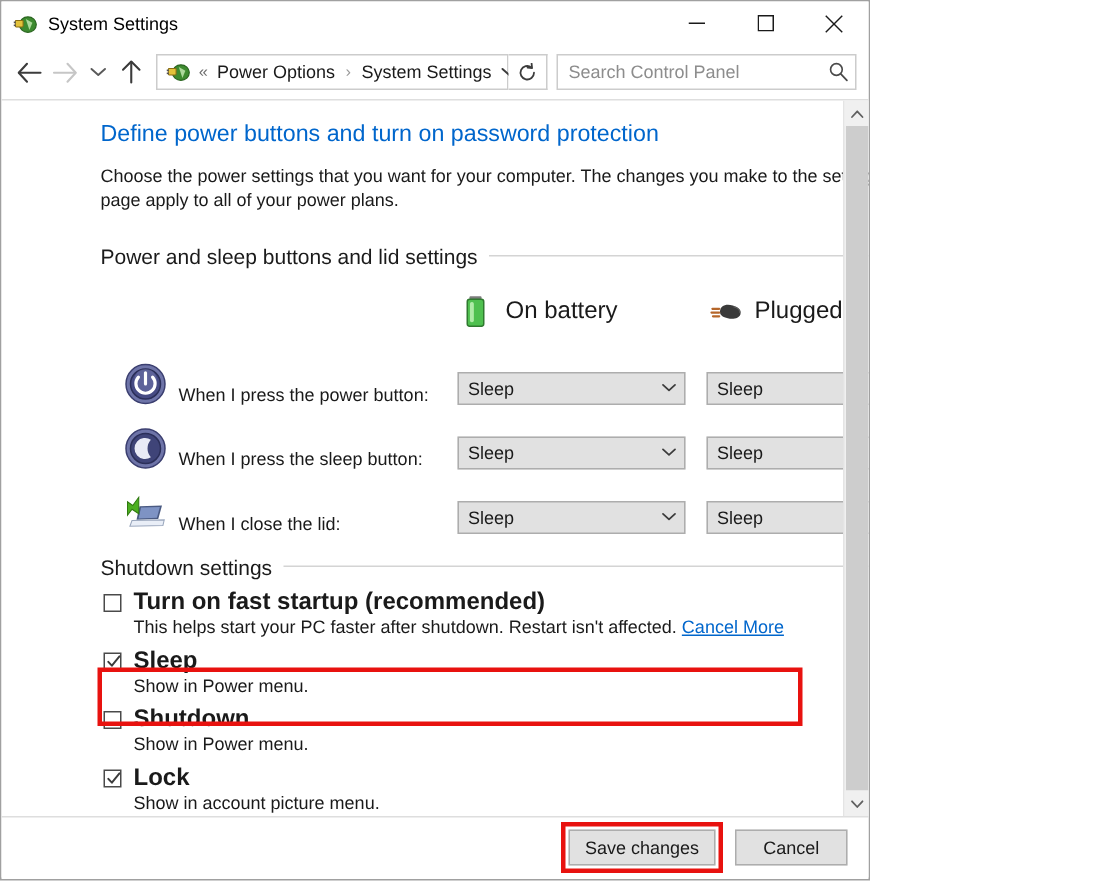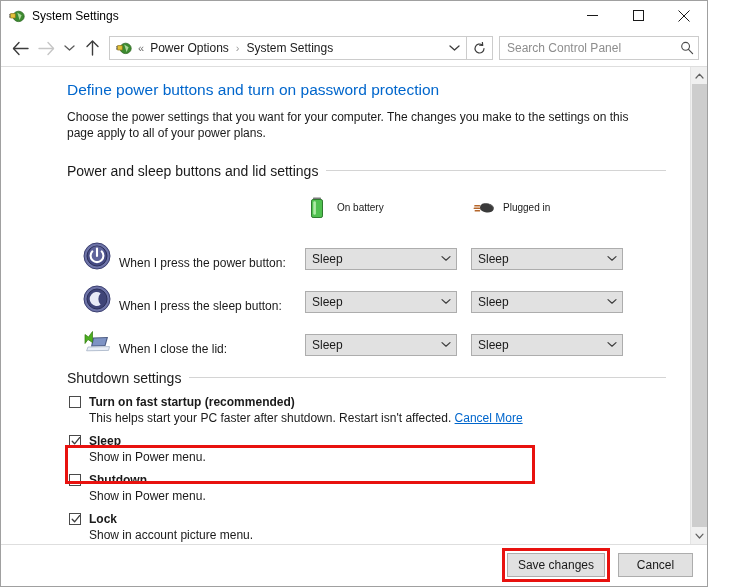--- a/index.html
+++ b/index.html
@@ -10,21 +10,21 @@
     width: 732px;
     height: 587px;
     overflow: hidden;
     font-family: "Liberation Sans", sans-serif;
     font-size: 12px;
     color: #000;
     background: #ffffff;
   }
   .window {
     position: relative;
-    width: 708px;
+    width: 580px;
     height: 587px;
     box-sizing: border-box;
     border: 1px solid #a0a0a0;
     background: #ffffff;
   }
 
   
   .titlebar {
     position: relative;
     height: 29px;
@@ -227,21 +227,21 @@
     align-items: center;
     width: 166px;
     flex: 0 0 auto;
   }
   .col-head .ico {
     width: 24px; height: 26px;
     position: relative;
     margin-right: 8px;
     flex: 0 0 auto;
   }
-  .col-head .txt { font-size: 10px; color: #1a1a1a; }
+  .col-head .txt { font-size: 16px; color: #1a1a1a; }
 
   
   .setting-row {
     display: flex;
     align-items: flex-end;
     height: 43px;
     padding-left: 82px;
   }
   .row-icon {
     width: 28px; height: 28px;
@@ -299,21 +299,21 @@
     left: 2px;
     top: 2px;
     width: 12px;
     height: 12px;
     border: 1px solid #4a4a4a;
     background: #ffffff;
     box-sizing: border-box;
   }
   .opt .cb svg { position: absolute; left: 0; top: -1px; }
   .opt .opt-title {
-    font-size: 12px;
+    font-size: 16px;
     font-weight: bold;
     color: #1a1a1a;
     line-height: 16px;
   }
   .opt .opt-desc {
     font-size: 12px;
     color: #1a1a1a;
     line-height: 17px;
   }
   .opt .opt-desc a {

